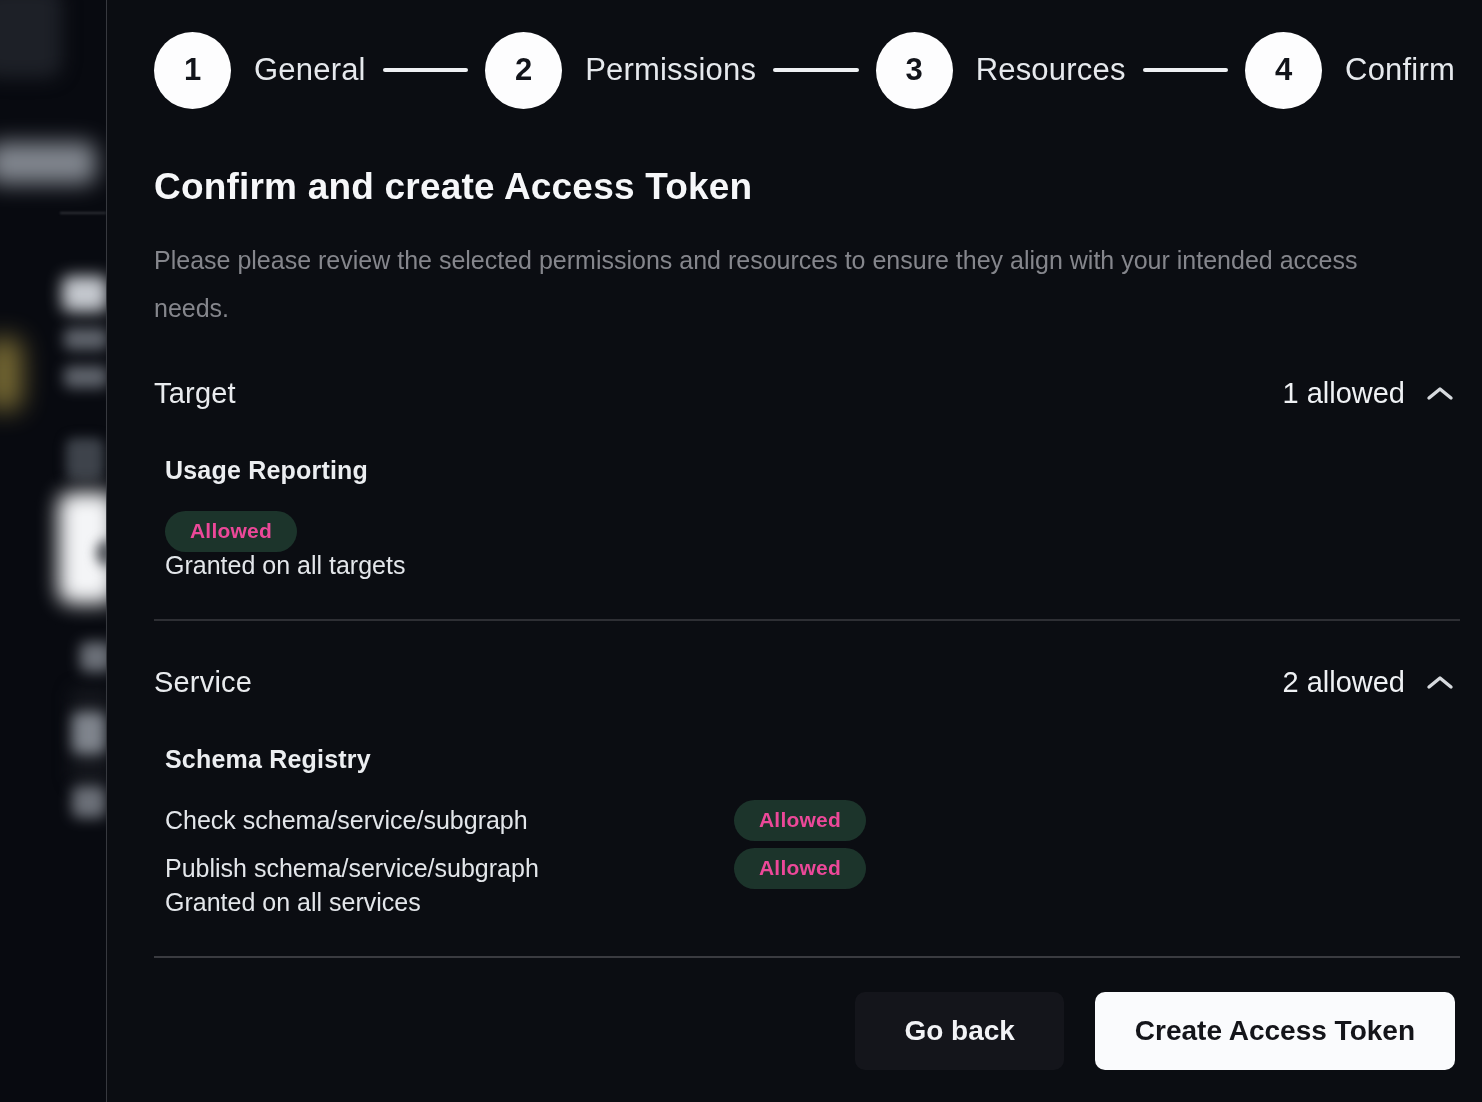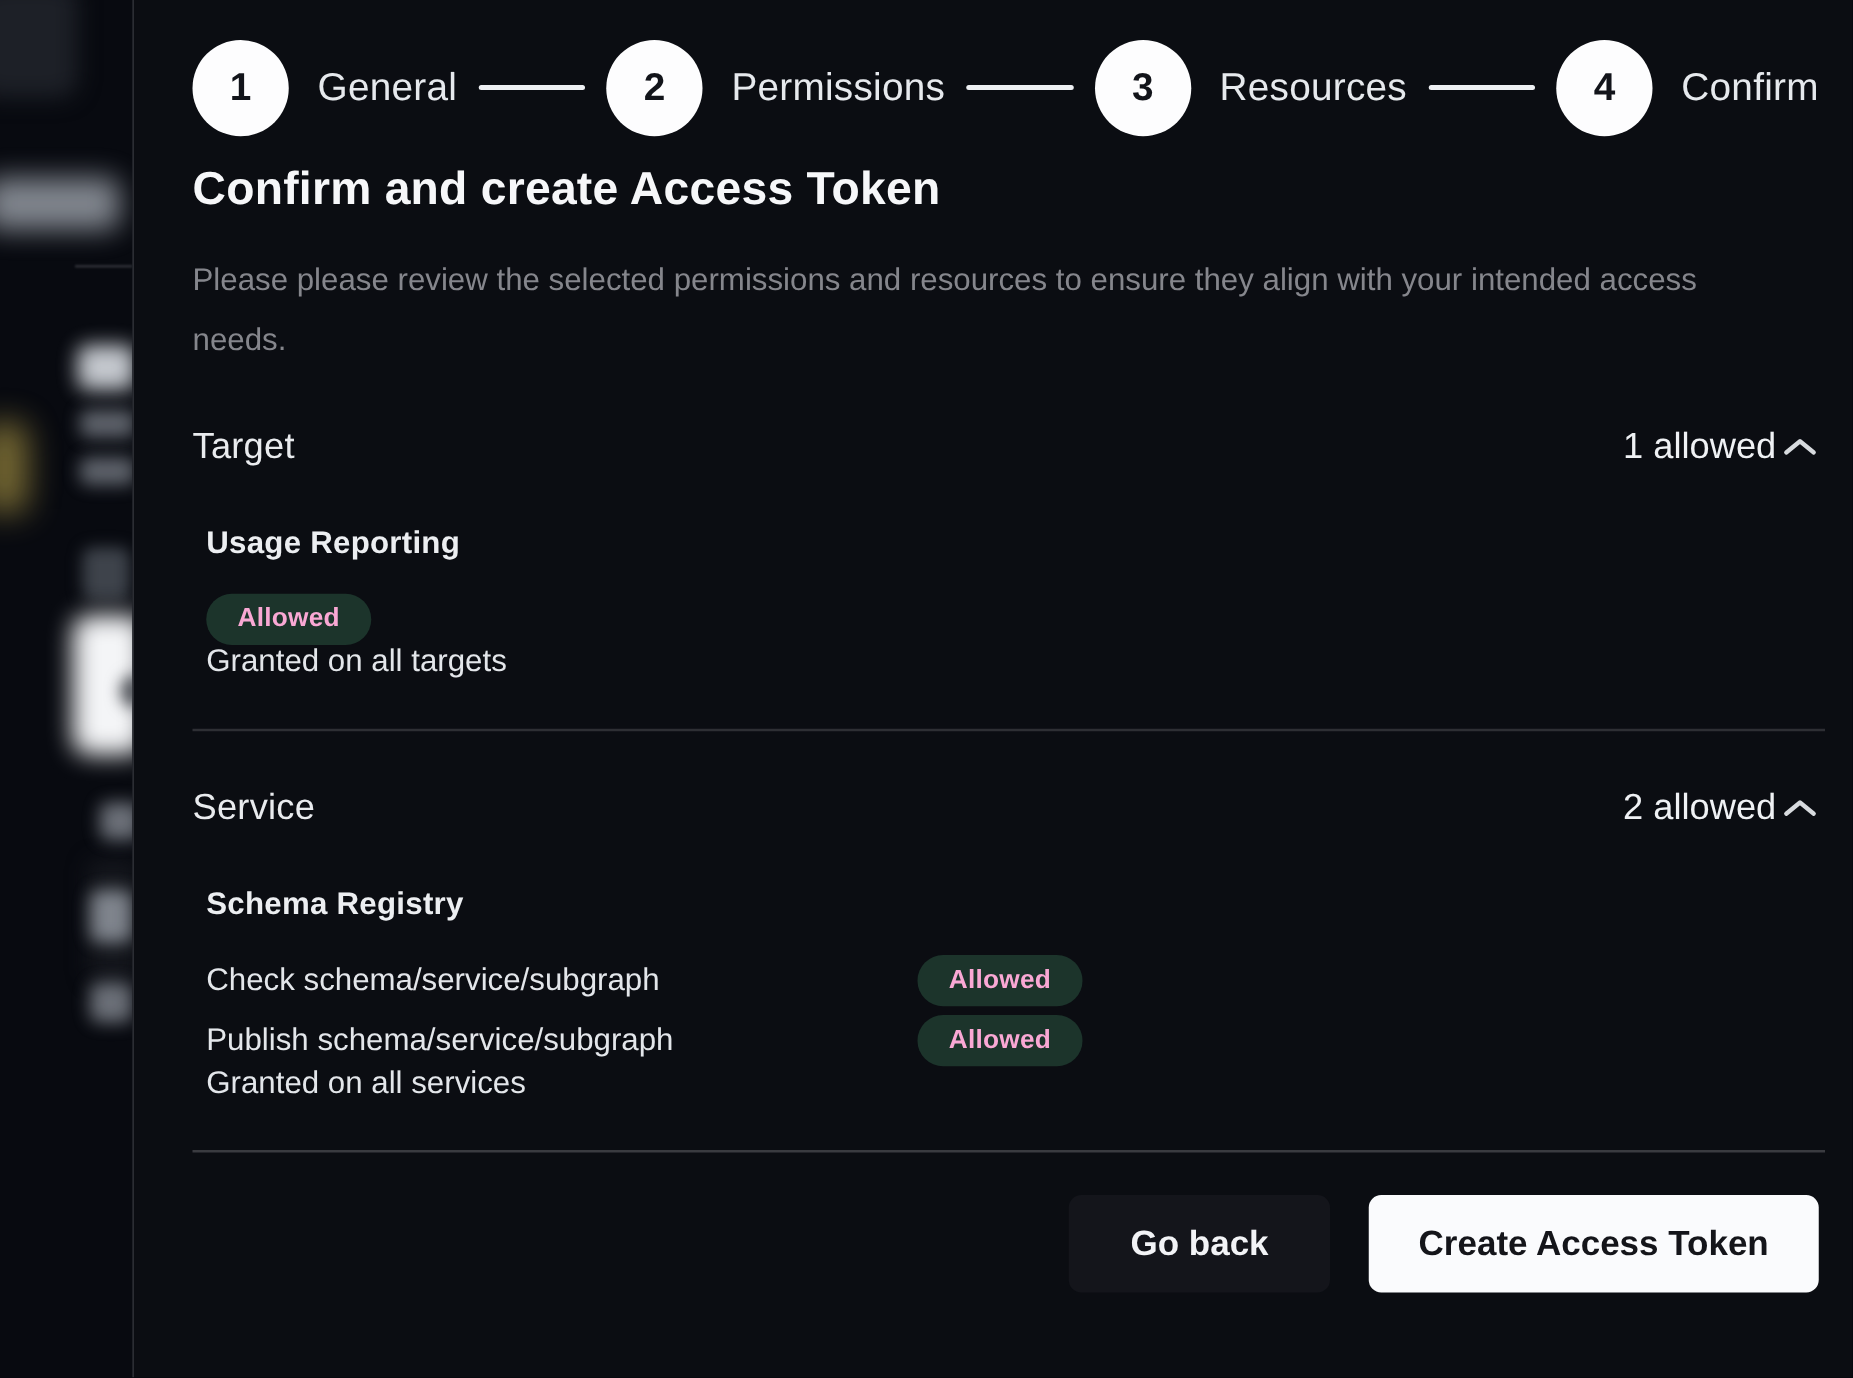--- a/index.html
+++ b/index.html
@@ -47,42 +47,42 @@
   .step-circle {
     width: 77px; height: 77px; border-radius: 50%;
     background: #fdfdfe; color: #12141a;
     display: flex; align-items: center; justify-content: center;
     font-size: 31px; font-weight: 600;
   }
   .step-label { margin-left: 23px; font-size: 31px; font-weight: 400; color: #e6e9ed; letter-spacing: .2px; text-align: right; }
   .connector { flex: 1 1 auto; height: 4px; background: #eef0f3; border-radius: 2px; margin: 0 17px; }
 
   
-  .title { margin-top: 21px; font-size: 37px; font-weight: 700; color: #f6f7f9; letter-spacing: .2px; }
+  .title { margin-top: 57px; font-size: 37px; font-weight: 700; color: #f6f7f9; letter-spacing: .2px; }
   .subtitle { margin-top: 28px; width: 1235px; font-size: 25px; line-height: 48px; color: #85868c; }
 
   
   .section-header {
     margin-top: 45px; display: flex; align-items: center; justify-content: space-between;
     cursor: pointer;
   }
   .section-name { font-size: 29px; color: #e9ebee; letter-spacing: .2px; }
-  .section-right { display: flex; align-items: center; gap: 4px; }
+  .section-right { display: flex; align-items: center; gap: 20px; }
   .section-summary { font-size: 29px; font-weight: 500; color: #eff1f4; }
   .chev { width: 30px; height: 20px; display: block; }
 
   .group { margin-left: 11px; margin-top: 46px; }
   .group-title { font-size: 25px; font-weight: 700; color: #eceef1; letter-spacing: .2px; }
   .perm-rows { margin-top: 26px; display: flex; flex-direction: column; gap: 8px; }
   .perm-row { display: flex; align-items: center; height: 40px; }
   .perm-label { width: 569px; font-size: 25px; color: #e3e6ea; }
   .badge {
     height: 41px; min-width: 130px; padding: 0 25px;
     display: inline-flex; align-items: center; justify-content: center;
-    background: #1c342b; color: #f9a8d4;
+    background: #1c342b; color: #ec4899;
     border-radius: 21px; font-size: 21px; font-weight: 700; letter-spacing: .2px;
   }
   .granted { margin-left: 11px; font-size: 25px; color: #e3e6ea; }
   .divider { margin-top: 39px; margin-right: -5px; height: 0; border-top: 2px solid #3a3b40; }
   .divider.top { border-top-color: #2e2f34; }
 
   
   .footer { margin-top: 34px; display: flex; justify-content: flex-end; gap: 31px; }
   .btn {
     height: 78px; border: none; border-radius: 10px;

